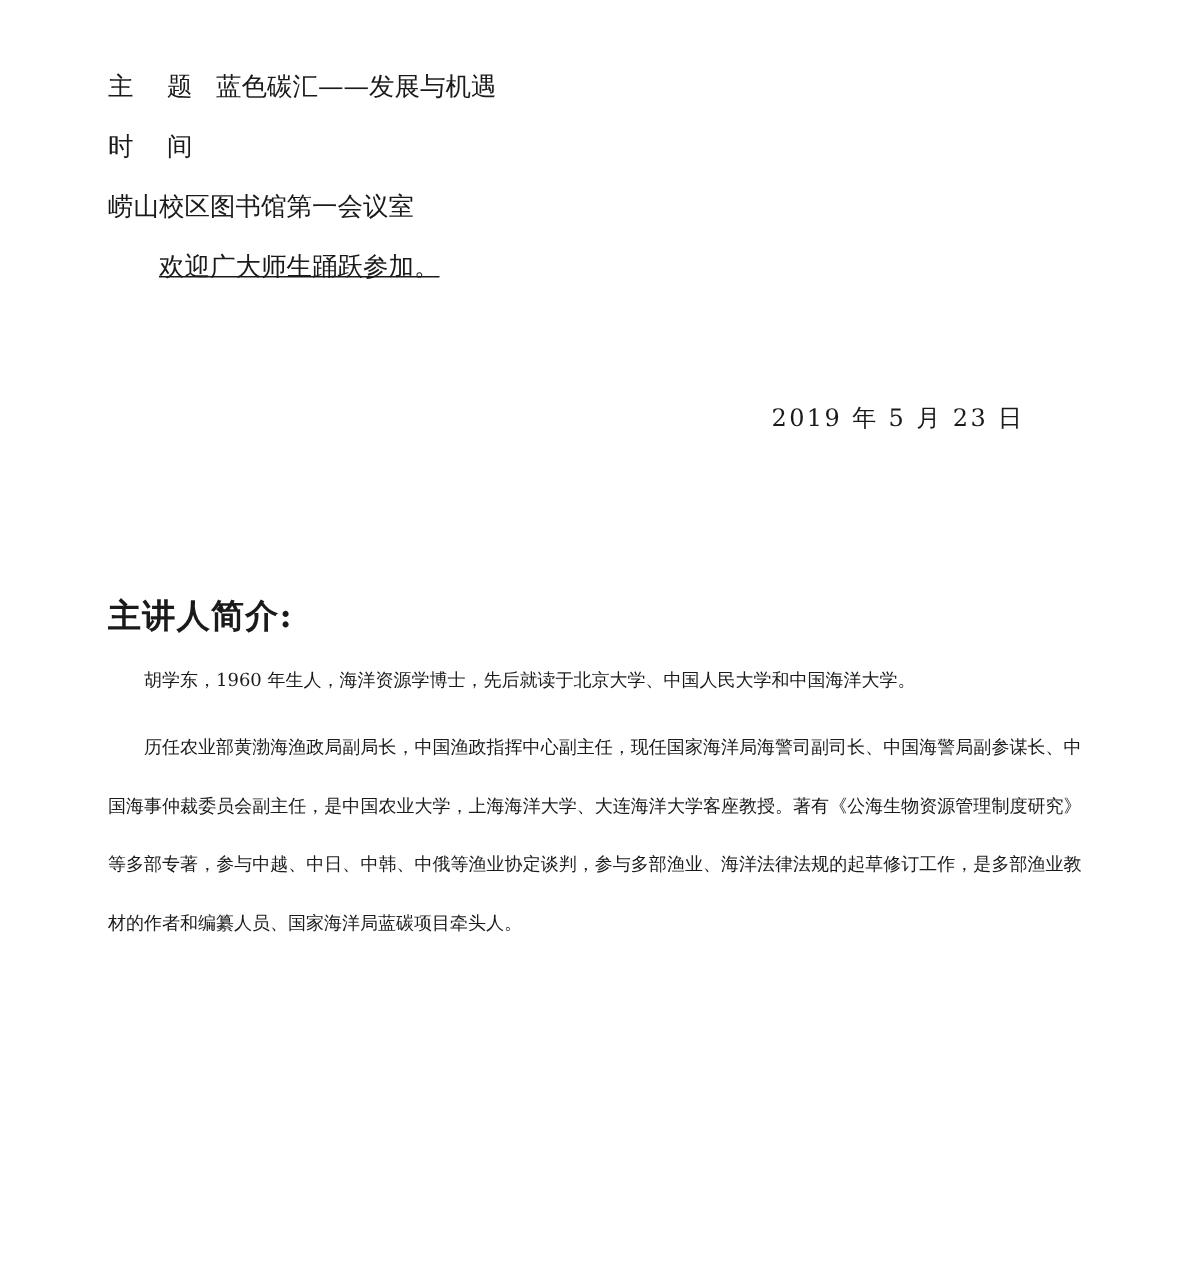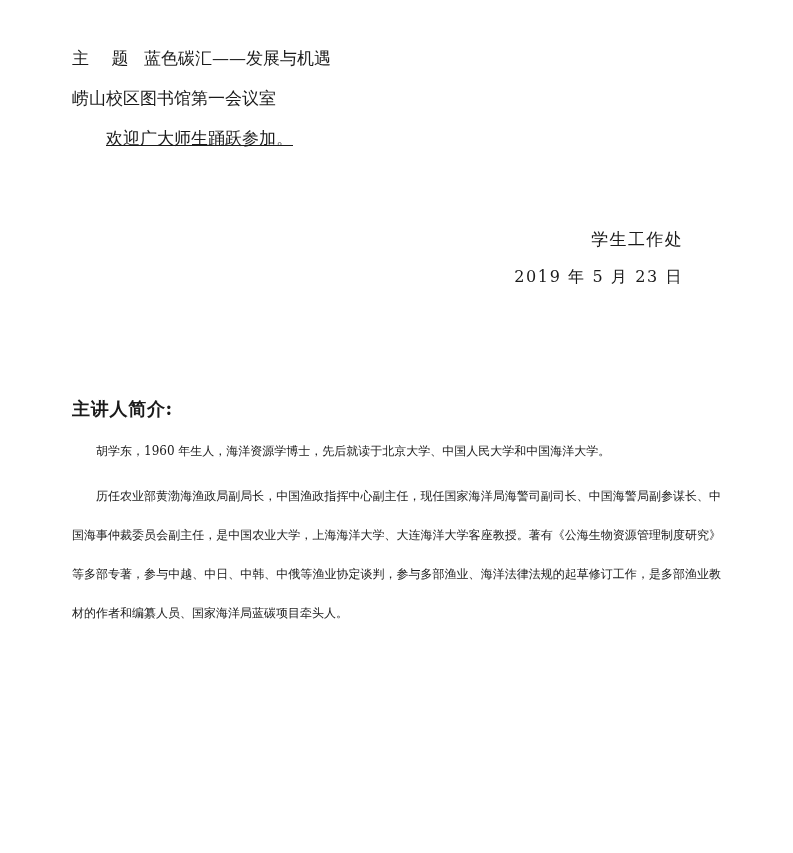--- a/index.html
+++ b/index.html
@@ -54,21 +54,21 @@
     line-height: 38px;
     letter-spacing: 0.08em;
   }
   .signature-date {
     font-size: 16px;
     line-height: 38px;
     letter-spacing: 0.1em;
   }
   .bio-heading {
     margin-top: 96px;
-    font-size: 18px;
+    font-size: 22px;
     font-weight: bold;
     line-height: 34px;
     letter-spacing: 0.04em;
   }
   .bio-para {
     font-size: 12px;
     line-height: 39px;
     text-align: justify;
     text-justify: inter-ideograph;
     text-indent: 2em;
@@ -81,30 +81,30 @@
 
 <div class="page">
 
   <div class="field-line">
     <span class="field-label">主  题</span>
     <span class="field-value">蓝色碳汇——发展与机遇</span>
   </div>
 
 
   <div class="field-line">
+    <span class="field-label">时  间</span>
   </div>
 
   <div class="field-line">
     <span class="field-value">崂山校区图书馆第一会议室</span>
   </div>
 
   <div class="note-line">欢迎广大师生踊跃参加。</div>
 
   <div class="signature-block">
-    <div class="signature-name">学生工作处</div>
     <div class="signature-date">2019 年 5 月 23 日</div>
   </div>
 
   <div class="bio-heading">主讲人简介:</div>
 
   <p class="bio-para">胡学东，1960 年生人，海洋资源学博士，先后就读于北京大学、中国人民大学和中国海洋大学。</p>
   <p class="bio-para">历任农业部黄渤海渔政局副局长，中国渔政指挥中心副主任，现任国家海洋局海警司副司长、中国海警局副参谋长、中国海事仲裁委员会副主任，是中国农业大学，上海海洋大学、大连海洋大学客座教授。著有《公海生物资源管理制度研究》等多部专著，参与中越、中日、中韩、中俄等渔业协定谈判，参与多部渔业、海洋法律法规的起草修订工作，是多部渔业教材的作者和编纂人员、国家海洋局蓝碳项目牵头人。</p>
 
 </div>
 

